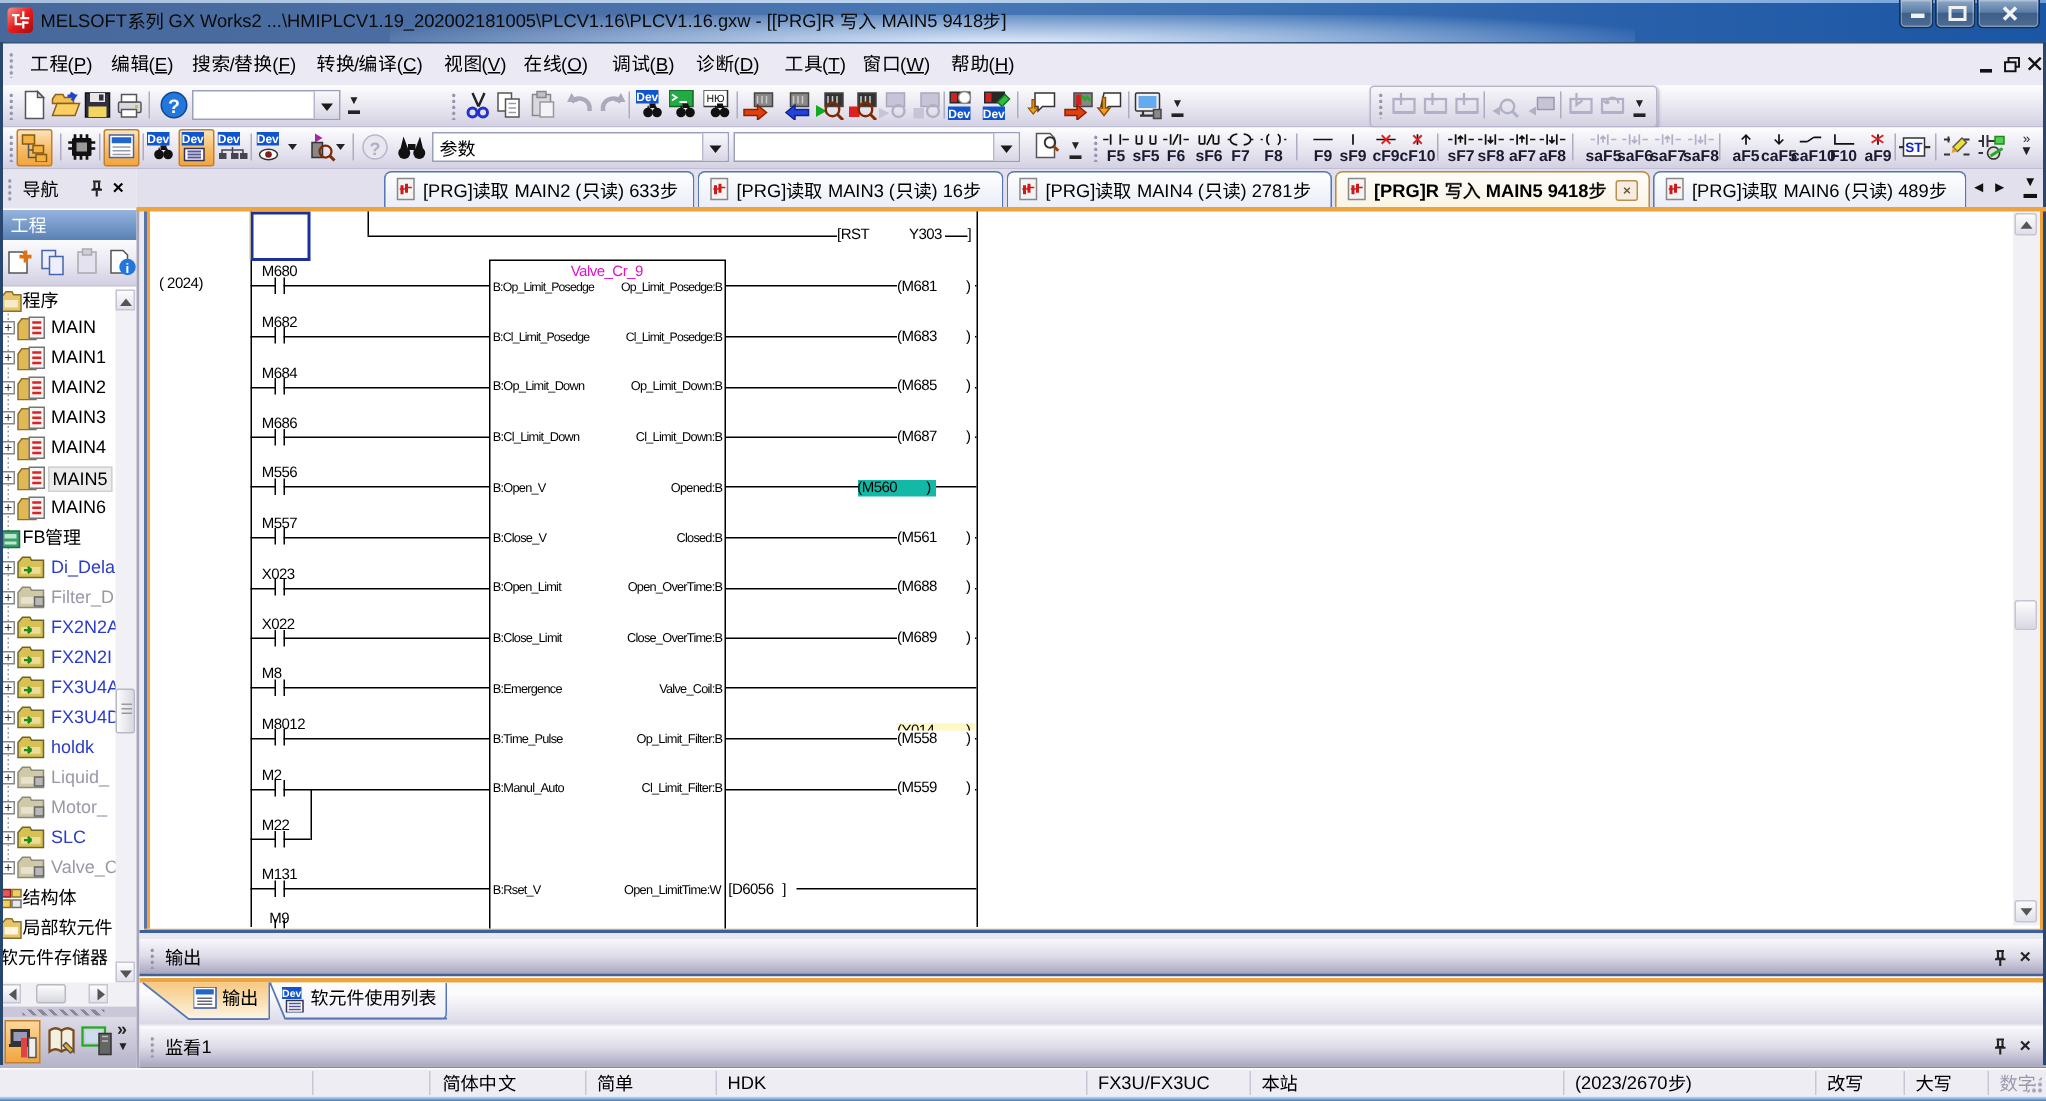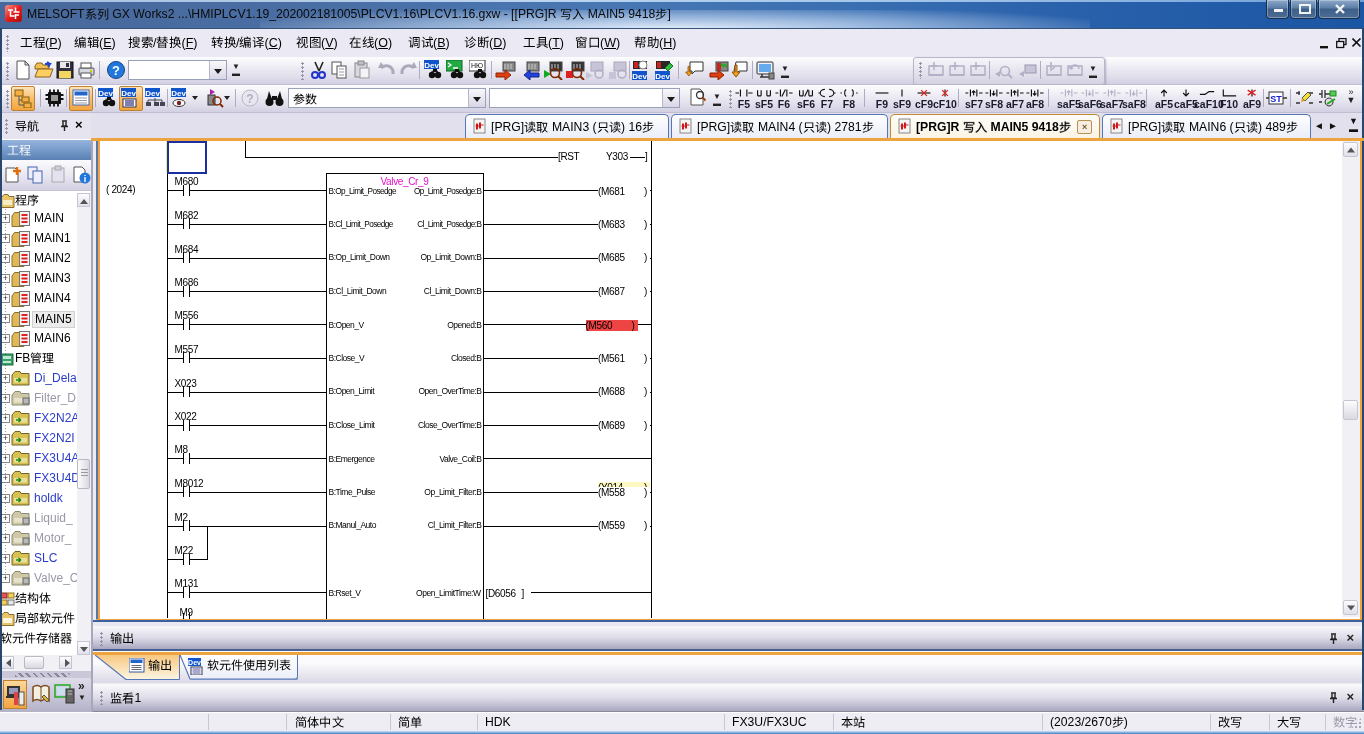--- a/index.html
+++ b/index.html
@@ -848,20 +848,35 @@
       </svg></div>
   <div style="position:absolute; left:60px; top:7px;"><svg width="9" height="12">
         <g stroke="#222" stroke-width="1.4" fill="none">
           <path d="M2 1 h5 M2 6 h5 M1 6.5 h7"></path>
           <path d="M3 1.5 v5 M6 1.5 v5 M4.5 7 v4"></path>
         </g>
       </svg></div>
   <div style="position:absolute; left:75px; top:4px; font-size:13px; font-weight:bold;">×</div>
 </div>
 <div class="abs" id="tabstrip">
+<div class="dtab" style="left:165px; width:207px; "><span class="tabicon"><svg width="14" height="16">
+          <rect x="1" y="1" width="11" height="14" fill="#f4f4f4" stroke="#888"></rect>
+          <path d="M4 5.5 v6 M7 4.5 v6" stroke="#d01818" stroke-width="2"></path>
+          <path d="M2.5 8 h4 M6 7 h4.5" stroke="#d01818"></path>
+        </svg></span>[PRG]<svg class="cg" viewBox="0 -880 1000 1000">
+        <use href="#u8bfb"></use>
+      </svg><svg class="cg" viewBox="0 -880 1000 1000">
+        <use href="#u53d6"></use>
+      </svg> MAIN2 (<svg class="cg" viewBox="0 -880 1000 1000">
+        <use href="#u53ea"></use>
+      </svg><svg class="cg" viewBox="0 -880 1000 1000">
+        <use href="#u8bfb"></use>
+      </svg>) 633<svg class="cg" viewBox="0 -880 1000 1000">
+        <use href="#u6b65"></use>
+      </svg></div>
 <div class="dtab" style="left:374px; width:204px; "><span class="tabicon"><svg width="14" height="16">
           <rect x="1" y="1" width="11" height="14" fill="#f4f4f4" stroke="#888"></rect>
           <path d="M4 5.5 v6 M7 4.5 v6" stroke="#d01818" stroke-width="2"></path>
           <path d="M2.5 8 h4 M6 7 h4.5" stroke="#d01818"></path>
         </svg></span>[PRG]<svg class="cg" viewBox="0 -880 1000 1000">
         <use href="#u8bfb"></use>
       </svg><svg class="cg" viewBox="0 -880 1000 1000">
         <use href="#u53d6"></use>
       </svg> MAIN3 (<svg class="cg" viewBox="0 -880 1000 1000">
         <use href="#u53ea"></use>
@@ -1279,21 +1294,21 @@
 <div class="lad pin" style="left:382.0px; top:146px; transform:translateX(-100%);">Cl_Limit_Down:B</div>
 <div class="lad" style="left:498.5px; top:146px; width:52px; background:#fff;">(M687<span style="position:absolute; right:3px;">)</span></div>
 <div class="hl" style="left:67.0px; top:184px; width:159.0px;"></div>
 <div class="hl" style="left:384.0px; top:184px; width:167.0px;"></div>
 <div class="lad" style="left:75.0px; top:170px; ">M556</div>
 <div style="position:absolute; left:84.69999999999999px; top:182px; width:4.6px; height:4px; background:#fff;"></div>
 <div class="vl" style="left:83.1px; top:179px; height:11px; width:1.6px;"></div>
 <div class="vl" style="left:89.30000000000001px; top:179px; height:11px; width:1.6px;"></div>
 <div class="lad pin" style="left:229.0px; top:180px; ">B:Open_V</div>
 <div class="lad pin" style="left:382.0px; top:180px; transform:translateX(-100%);">Opened:B</div>
-<div class="lad" style="left:486px; top:180px; width:52px; background:#ef4444;">(M560<span style="position:absolute; right:3px;">)</span></div>
+<div class="lad" style="left:472px; top:180px; width:52px; background:#14b8a6;">(M560<span style="position:absolute; right:3px;">)</span></div>
 <div class="hl" style="left:67.0px; top:218px; width:159.0px;"></div>
 <div class="hl" style="left:384.0px; top:218px; width:167.0px;"></div>
 <div class="lad" style="left:75.0px; top:204px; ">M557</div>
 <div style="position:absolute; left:84.69999999999999px; top:216px; width:4.6px; height:4px; background:#fff;"></div>
 <div class="vl" style="left:83.1px; top:212px; height:11px; width:1.6px;"></div>
 <div class="vl" style="left:89.30000000000001px; top:212px; height:11px; width:1.6px;"></div>
 <div class="lad pin" style="left:229.0px; top:213px; ">B:Close_V</div>
 <div class="lad pin" style="left:382.0px; top:213px; transform:translateX(-100%);">Closed:B</div>
 <div class="lad" style="left:498.5px; top:213px; width:52px; background:#fff;">(M561<span style="position:absolute; right:3px;">)</span></div>
 <div class="hl" style="left:67.0px; top:252px; width:159.0px;"></div>

